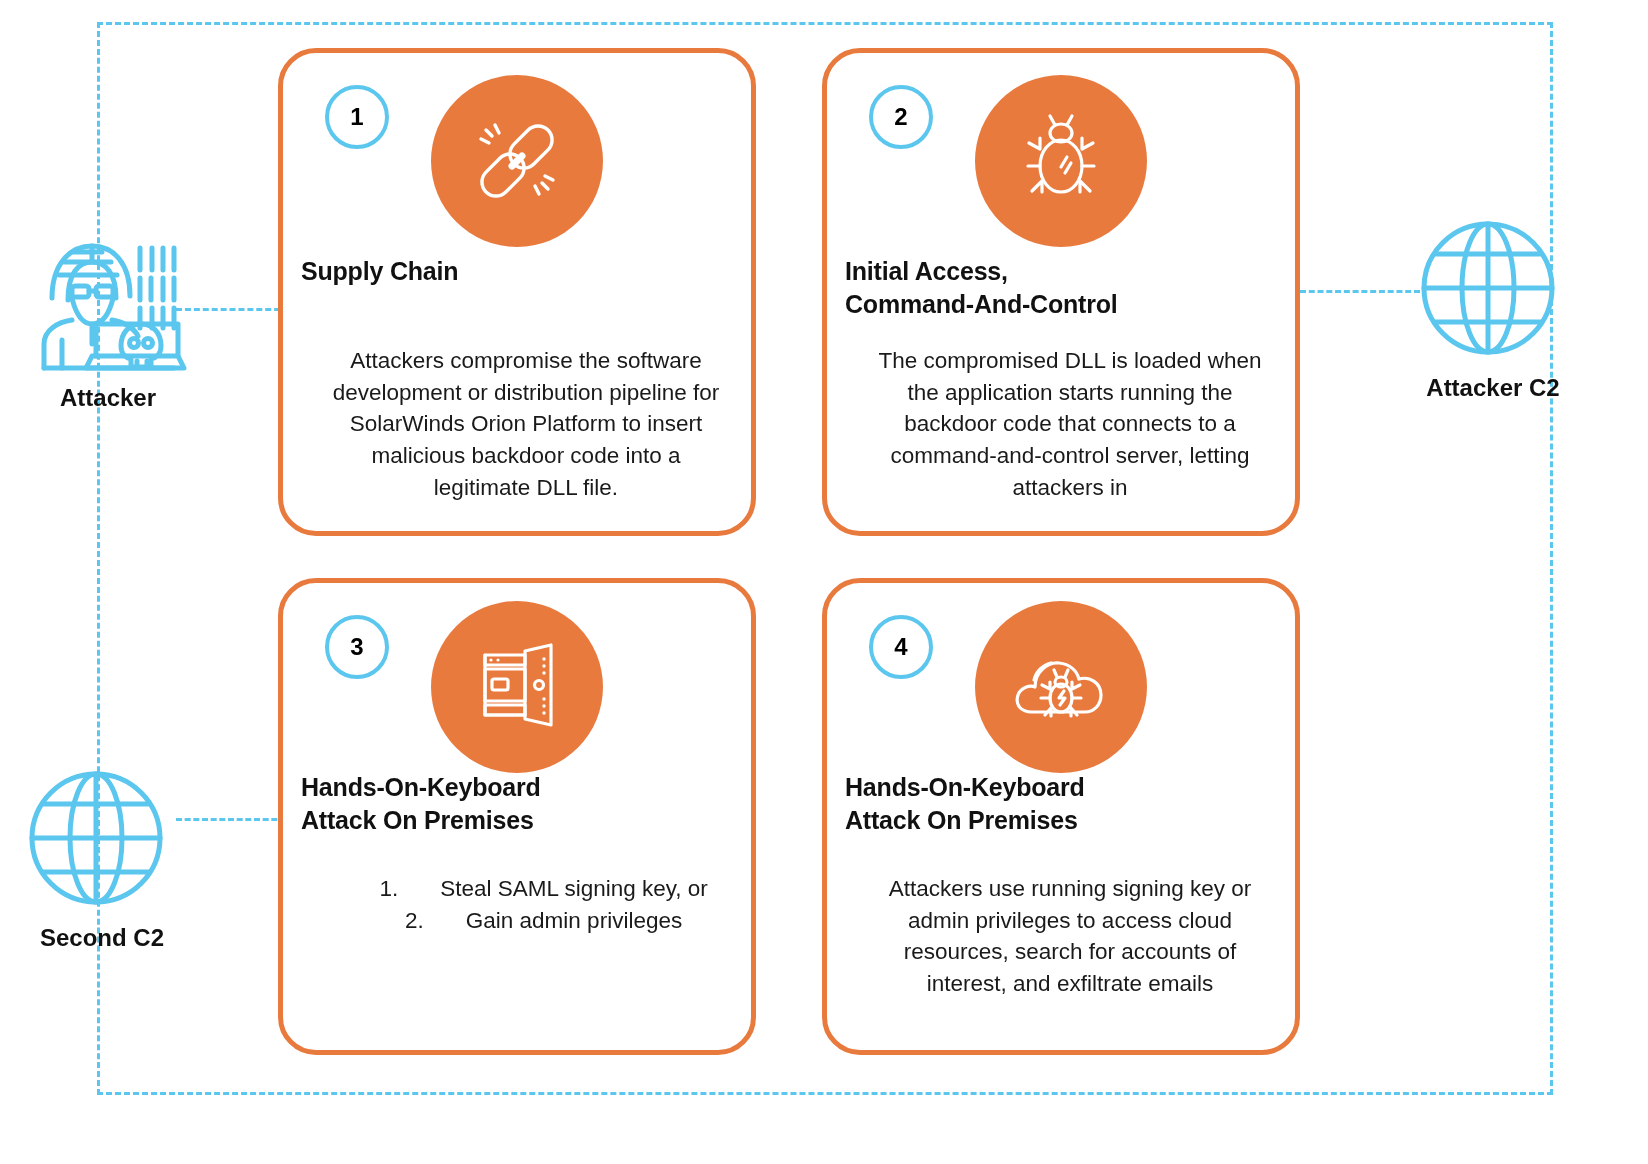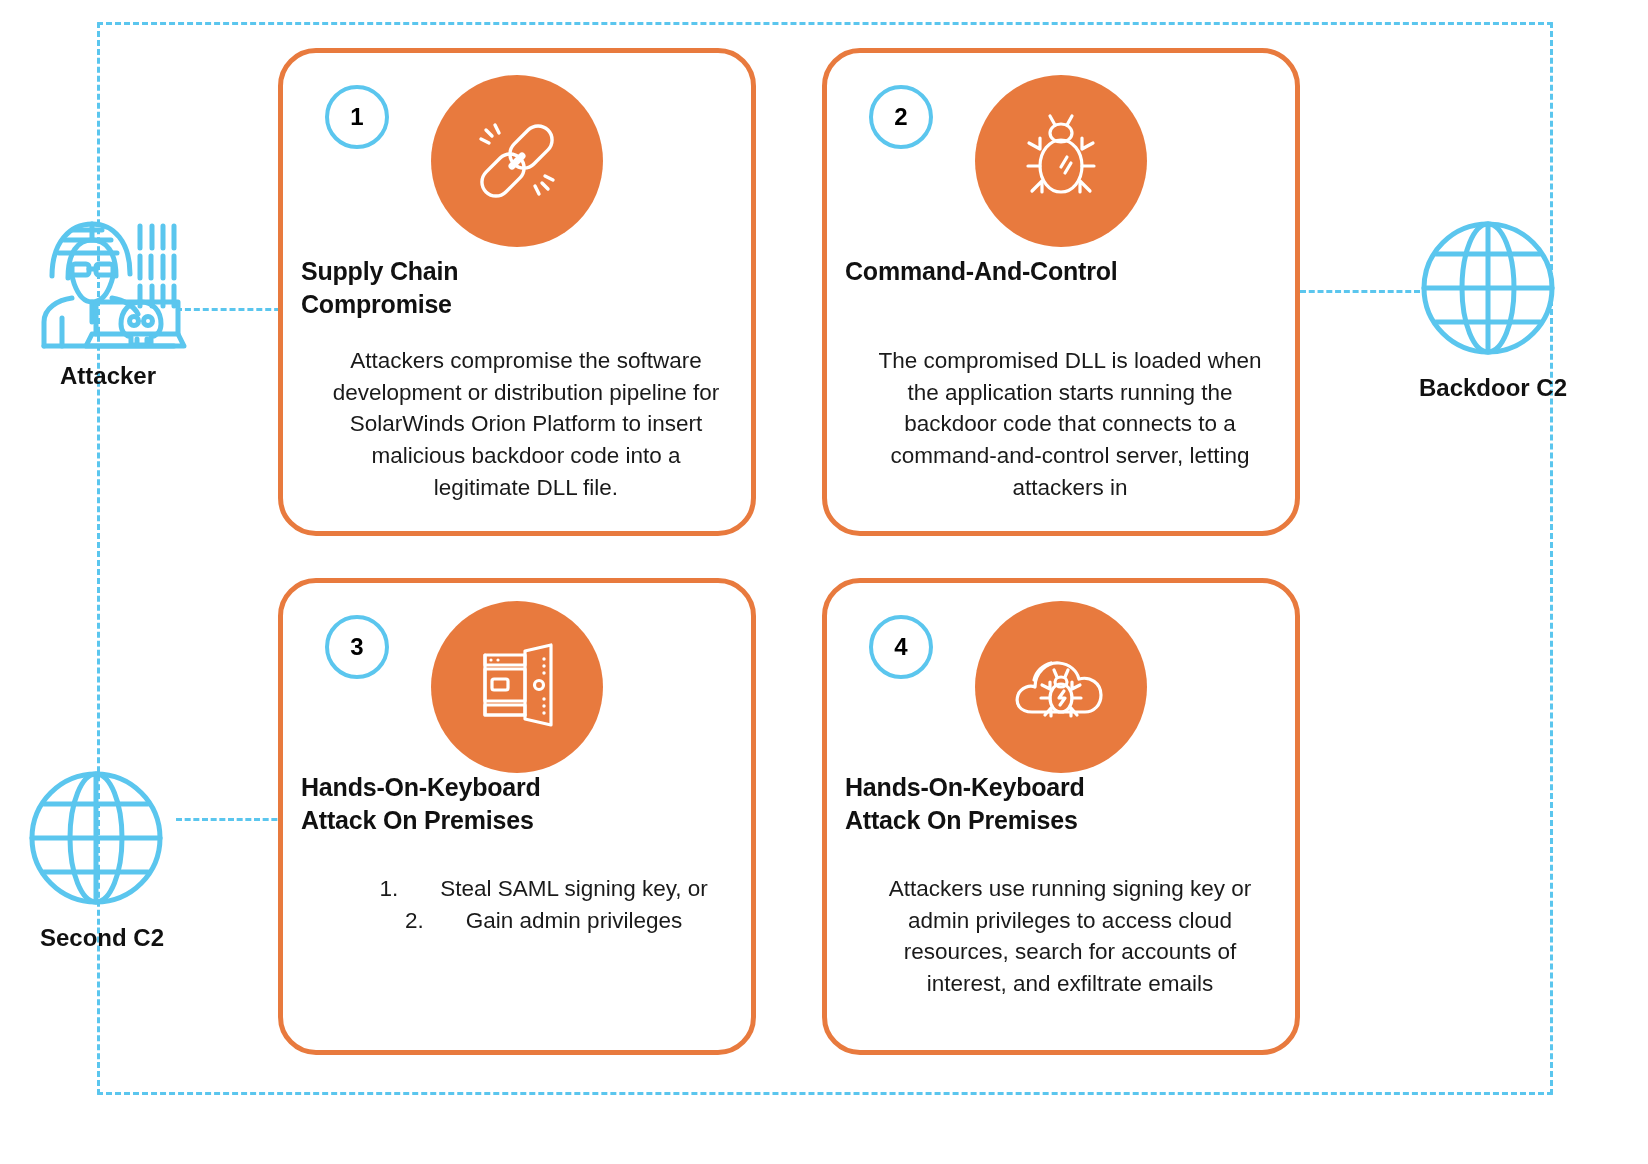--- a/index.html
+++ b/index.html
@@ -131,21 +131,21 @@
     position: absolute;
     text-align: center;
   }
   .node-label {
     font-size: 24px;
     font-weight: 700;
     color: #111111;
     margin-top: 6px;
     white-space: nowrap;
   }
-  .node-attacker { left: 18px;  top: 206px;  width: 180px; }
+  .node-attacker { left: 18px;  top: 228px;  width: 180px; }
   .node-initial-c2 { left: 1408px; top: 208px; width: 170px; }
   .node-second-c2  { left: 16px;  top: 758px; width: 172px; }
 
   svg { display: block; }
 </style>
 </head>
 <body>
 
 <div id="stage">
 
@@ -171,21 +171,20 @@
           <rect x="24" y="42" width="28" height="48" rx="14" transform="rotate(45 38 66)"></rect>
           <path d="M47 57 L57 47" stroke-width="7"></path>
           <path d="M34 24 L30 16 M24 34 L16 30 M27 27 L21 21"></path>
           <path d="M70 77 L74 85 M80 67 L88 71 M77 74 L83 80"></path>
         </svg>
       </span>
     </div>
 
     <div class="card-title">
       <div>Supply Chain</div>
-      <div>Compromise</div>
     </div>
 
     <div class="card-body">Attackers compromise the software development or distribution pipeline for SolarWinds Orion Platform to insert malicious backdoor code into a legitimate DLL file.</div>
   </div>
 
   <div class="card card-2">
     <div class="step-badge">2</div>
 
     <div class="icon-disc">
       <span>
@@ -198,20 +197,21 @@
           <path d="M31 57 L19 57"></path>
           <path d="M73 57 L85 57"></path>
           <path d="M33 72 L23 82 M33 72 L33 83"></path>
           <path d="M71 72 L81 82 M71 72 L71 83"></path>
           <path d="M58 48 L52 58 M62 54 L56 64"></path>
         </svg>
       </span>
     </div>
 
     <div class="card-title">
+      <div>Initial Access,</div>
       <div>Command-And-Control</div>
     </div>
 
     <div class="card-body">The compromised DLL is loaded when the application starts running the backdoor code that connects to a command-and-control server, letting attackers in</div>
   </div>
 
   <div class="card card-3">
     <div class="step-badge">3</div>
 
     <div class="icon-disc">
@@ -326,21 +326,21 @@
     <span>
       <svg width="160" height="160" viewBox="0 0 160 160" fill="none" stroke="#5BC6EE" stroke-width="5" stroke-linecap="round">
         <circle cx="80" cy="80" r="64"></circle>
         <ellipse cx="80" cy="80" rx="26" ry="64"></ellipse>
         <path d="M80 16 V144"></path>
         <path d="M28 46 H132"></path>
         <path d="M16 80 H144"></path>
         <path d="M28 114 H132"></path>
       </svg>
     </span>
-    <div class="node-label">Backdoor C2</div>
+    <div class="node-label">Attacker C2</div>
   </div>
 
   <div class="node node-second-c2">
     <span>
       <svg width="160" height="160" viewBox="0 0 160 160" fill="none" stroke="#5BC6EE" stroke-width="5" stroke-linecap="round">
         <circle cx="80" cy="80" r="64"></circle>
         <ellipse cx="80" cy="80" rx="26" ry="64"></ellipse>
         <path d="M80 16 V144"></path>
         <path d="M28 46 H132"></path>
         <path d="M16 80 H144"></path>

